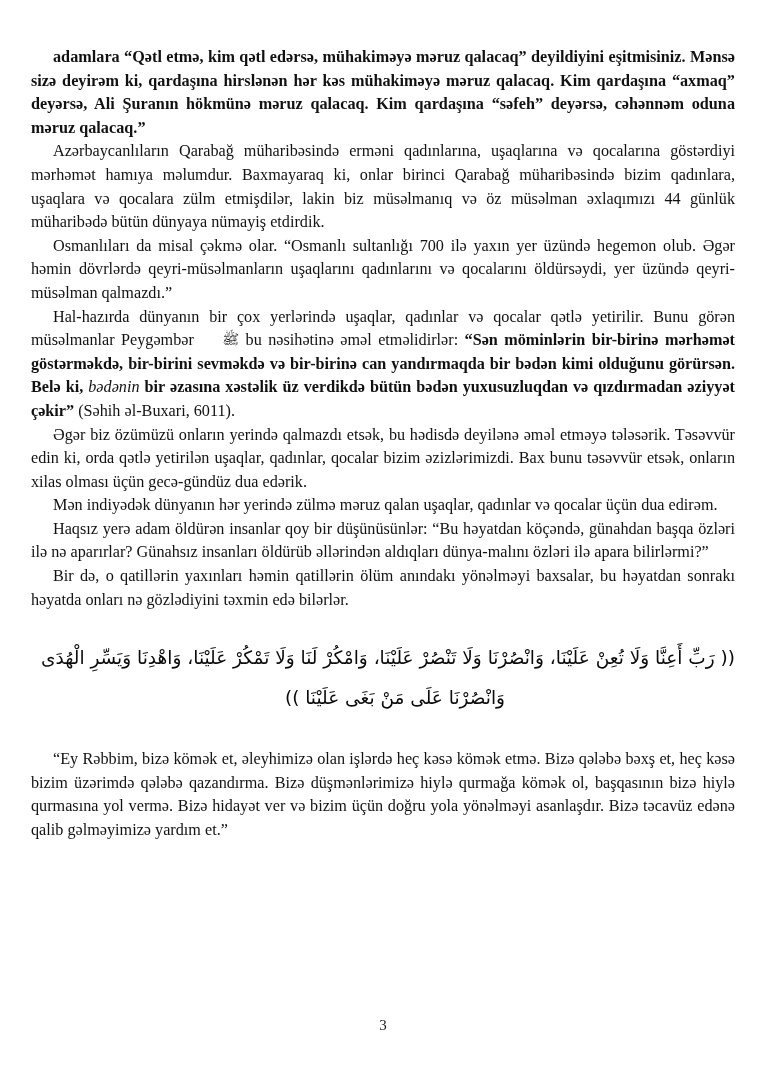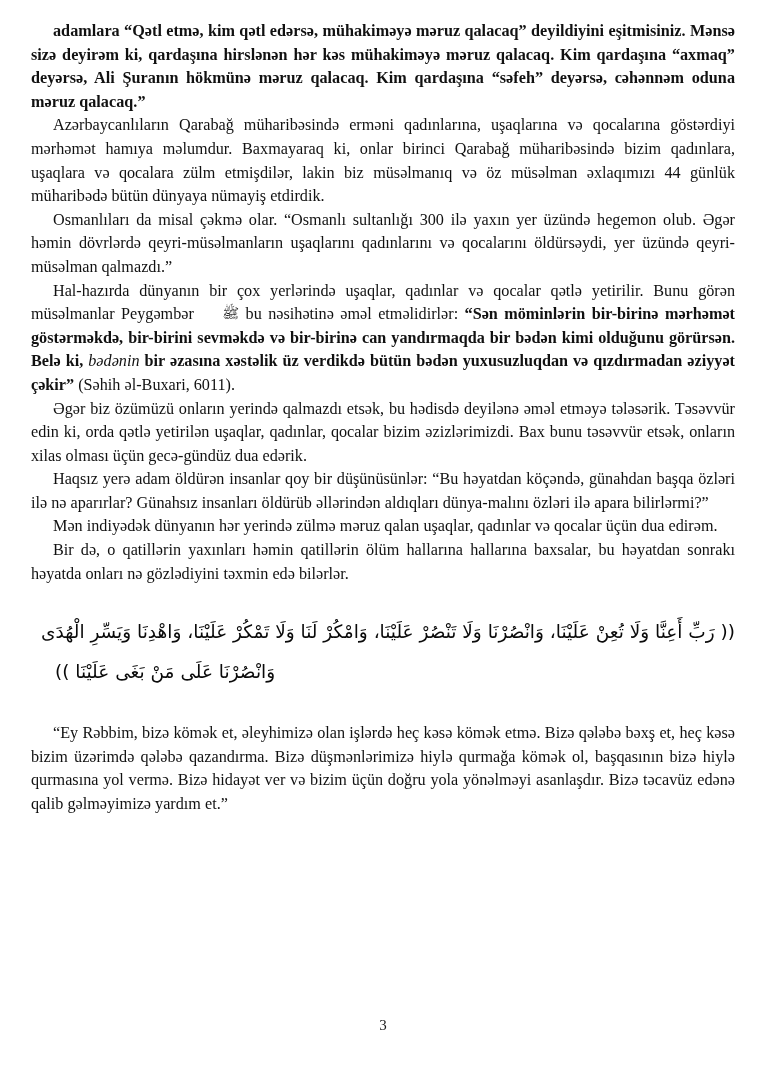--- a/index.html
+++ b/index.html
@@ -14,21 +14,21 @@
     font-family: "Liberation Serif", "DejaVu Serif", serif;
     color: #111111;
     overflow: hidden;
   }
   .page {
     position: absolute;
     left: 0; top: 0;
     width: 766px;
     height: 1078px;
     box-sizing: border-box;
-    padding: 20px 31px 0 31px;
+    padding: 46px 31px 0 31px;
   }
   .content {
     width: 704px;
   }
   p.body-text {
     margin: 0;
     font-size: 16.2px;
     line-height: 23.6px;
     text-align: justify;
     text-justify: inter-word;
@@ -66,21 +66,21 @@
   }
   .arabic-line {
     display: block;
     white-space: nowrap;
   }
   .arabic-line-1 {
     text-align: center;
     margin-left: 16px;
   }
   .arabic-line-2 {
-    text-align: left;
+    text-align: center;
     padding-left: 24px;
   }
   .spacer-before-arabic { height: 26px; }
   .spacer-after-arabic { height: 30px; }
   .page-number {
     position: absolute;
     left: 0;
     top: 1017px;
     width: 766px;
     text-align: center;
@@ -92,32 +92,32 @@
 </head>
 <body>
 
 <div class="page">
   <div class="content">
 
     <p class="body-text bold-para">adamlara “Qətl etmə, kim qətl edərsə, mühakiməyə məruz qalacaq” deyildiyini eşitmisiniz. Mənsə sizə deyirəm ki, qardaşına hirslənən  hər kəs mühakiməyə məruz qalacaq. Kim qardaşına “axmaq” deyərsə, Ali Şuranın hökmünə məruz qalacaq. Kim qardaşına “səfeh” deyərsə, cəhənnəm oduna məruz qalacaq.”</p>
 
     <p class="body-text">Azərbaycanlıların Qarabağ müharibəsində erməni qadınlarına, uşaqlarına və qocalarına göstərdiyi mərhəmət hamıya məlumdur. Baxmayaraq ki, onlar birinci Qarabağ müharibəsində bizim qadınlara, uşaqlara və qocalara zülm etmişdilər, lakin biz  müsəlmanıq və öz müsəlman əxlaqımızı 44 günlük müharibədə bütün dünyaya nümayiş etdirdik.</p>
 
-    <p class="body-text">Osmanlıları da misal çəkmə olar. “Osmanlı sultanlığı 300 ilə yaxın yer üzündə hegemon olub. Əgər həmin dövrlərdə qeyri-müsəlmanların uşaqlarını qadınlarını və qocalarını öldürsəydi, yer üzündə qeyri-müsəlman qalmazdı.”</p>
+    <p class="body-text">Osmanlıları da misal çəkmə olar. “Osmanlı sultanlığı 700 ilə yaxın yer üzündə hegemon olub. Əgər həmin dövrlərdə qeyri-müsəlmanların uşaqlarını qadınlarını və qocalarını öldürsəydi, yer üzündə qeyri-müsəlman qalmazdı.”</p>
 
     <p class="body-text"><span>Hal-hazırda dünyanın bir çox yerlərində uşaqlar, qadınlar və qocalar qətlə yetirilir. Bunu görən müsəlmanlar Peygəmbər </span><span class="pbuh-symbol">ﷺ</span><span> bu nəsihətinə əməl etməlidirlər: </span><span class="bold-inline">“Sən möminlərin bir-birinə mərhəmət göstərməkdə, bir-birini sevməkdə və bir-birinə can yandırmaqda bir bədən kimi olduğunu görürsən. Belə ki, </span><span class="italic-inline">bədənin</span><span class="bold-inline"> bir əzasına xəstəlik üz verdikdə bütün bədən yuxusuzluqdan və qızdırmadan əziyyət çəkir”</span><span> (Səhih əl-Buxari, 6011).</span></p>
 
     <p class="body-text">Əgər biz özümüzü onların yerində qalmazdı etsək, bu hədisdə deyilənə əməl etməyə tələsərik. Təsəvvür edin ki, orda qətlə yetirilən uşaqlar, qadınlar, qocalar bizim əzizlərimizdi. Bax bunu təsəvvür etsək, onların xilas olması üçün gecə-gündüz dua edərik.</p>
 
 
+    <p class="body-text">Mən indiyədək dünyanın hər yerində zülmə məruz qalan uşaqlar, qadınlar və qocalar üçün dua edirəm.</p>
+
     <p class="body-text">Haqsız yerə adam öldürən insanlar qoy bir düşünüsünlər: “Bu həyatdan köçəndə, günahdan başqa özləri ilə nə aparırlar? Günahsız insanları öldürüb əllərindən aldıqları dünya-malını özləri ilə apara bilirlərmi?”</p>
 
-    <p class="body-text">Mən indiyədək dünyanın hər yerində zülmə məruz qalan uşaqlar, qadınlar və qocalar üçün dua edirəm.</p>
-
-    <p class="body-text">Bir də, o qatillərin yaxınları həmin qatillərin ölüm hallarına hallarına baxsalar, bu həyatdan sonrakı həyatda onları nə gözlədiyini təxmin edə bilərlər.</p>
+    <p class="body-text">Bir də, o qatillərin yaxınları həmin qatillərin ölüm anındakı yönəlməyi baxsalar, bu həyatdan sonrakı həyatda onları nə gözlədiyini təxmin edə bilərlər.</p>
 
     <div class="spacer-before-arabic"></div>
 
     <div class="arabic-block">
       <span class="arabic-line arabic-line-1">(( رَبِّ أَعِنَّا وَلَا تُعِنْ عَلَيْنَا، وَانْصُرْنَا وَلَا تَنْصُرْ عَلَيْنَا، وَامْكُرْ لَنَا وَلَا تَمْكُرْ عَلَيْنَا، وَاهْدِنَا وَيَسِّرِ الْهُدَى</span>
       <span class="arabic-line arabic-line-2">وَانْصُرْنَا عَلَى مَنْ بَغَى عَلَيْنَا ))</span>
     </div>
 
     <div class="spacer-after-arabic"></div>
 

